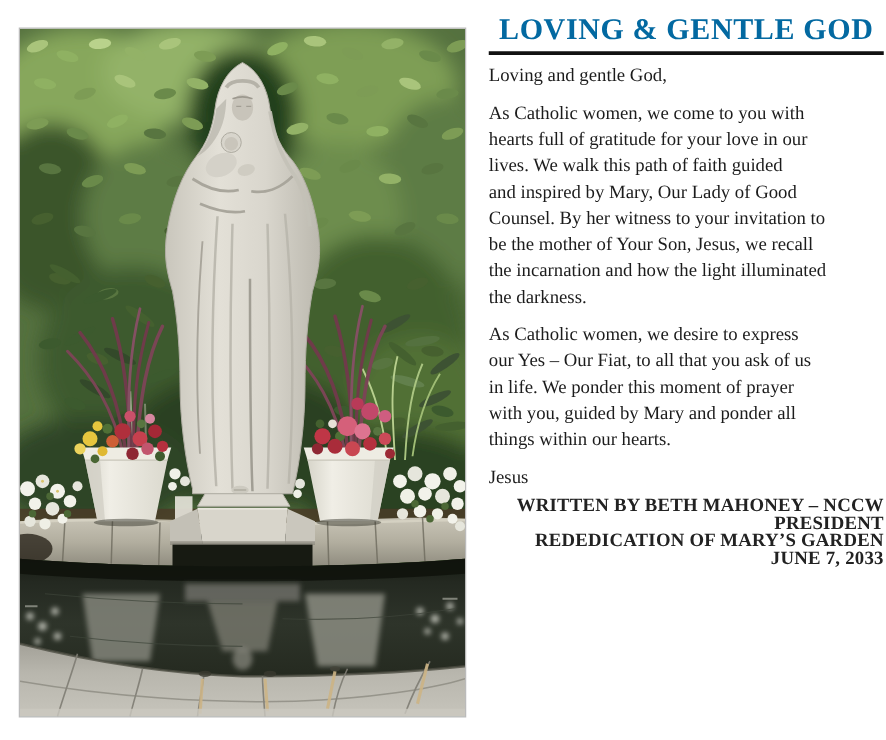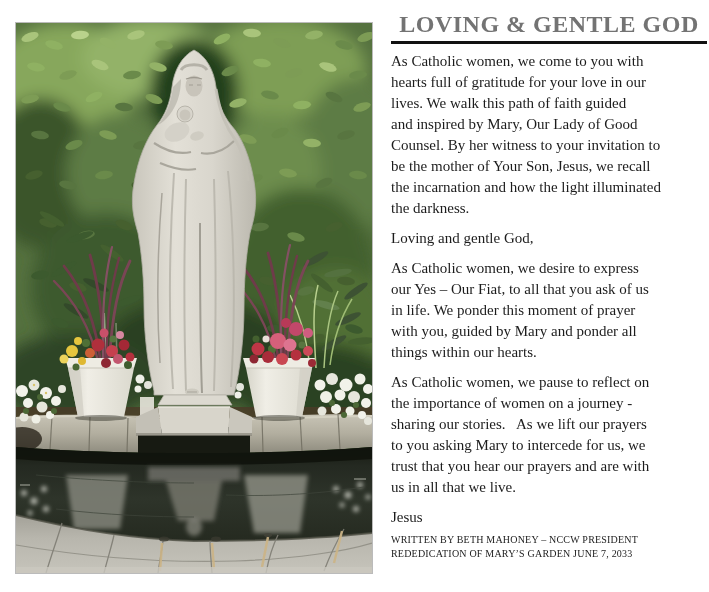--- a/index.html
+++ b/index.html
@@ -3,25 +3,25 @@
 <meta charset="utf-8">
 <style>
   html,body{margin:0;padding:0;background:#ffffff;}
   .page{position:relative;width:709px;height:592px;background:#ffffff;overflow:hidden;
         font-family:"Liberation Serif", serif;color:#1c1c1c;}
   .photo-frame{position:absolute;left:16px;top:23px;width:356px;height:550px;
                outline:1px solid rgba(60,60,60,.35);}
   .photo-frame svg{display:block;width:356px;height:550px;}
   .text-col{position:absolute;left:391px;top:10px;width:316px;}
   h1.title{margin:0;font-size:24px;font-weight:bold;text-align:center;
-           letter-spacing:.5px;color:#737373;line-height:28px;}
+           letter-spacing:.5px;color:#0369a1;line-height:28px;}
   .rule{height:3px;background:#111;margin:3px 0 7px 0;}
   .text-col p{margin:0 0 9px 0;font-size:15px;line-height:21px;white-space:pre-wrap;}
   .text-col p.amen{margin:0 0 5px 0;}
-  .credit{text-align:left;font-size:10px;font-weight:normal;line-height:14px;
+  .credit{text-align:right;font-size:15px;font-weight:bold;line-height:14px;
           letter-spacing:.2px;color:#222;}
 </style>
 </head>
 <body>
 
 <div class="page">
 
   <div class="photo-frame">
     <svg viewBox="0 0 356 550" xmlns="http://www.w3.org/2000/svg">
       <defs>
@@ -412,40 +412,34 @@
         <ellipse cx="200" cy="516" rx="5" ry="2.5" fill="#3a3a30" opacity=".8"></ellipse>
         <ellipse cx="252" cy="512" rx="4" ry="2" fill="#44443a" opacity=".8"></ellipse>
         <rect x="0" y="544" width="356" height="6" fill="#cac8bf" opacity=".8"></rect>
       </g>
     </svg>
   </div>
 
   <div class="text-col">
     <h1 class="title">LOVING &amp; GENTLE GOD</h1>
     <div class="rule"></div>
+    <p>Loving and gentle God,</p>
     <p>As Catholic women, we come to you with
 hearts full of gratitude for your love in our
 lives. We walk this path of faith guided
 and inspired by Mary, Our Lady of Good
 Counsel. By her witness to your invitation to
 be the mother of Your Son, Jesus, we recall
 the incarnation and how the light illuminated
 the darkness.</p>
-    <p>Loving and gentle God,</p>
     <p>As Catholic women, we desire to express
 our Yes – Our Fiat, to all that you ask of us
 in life. We ponder this moment of prayer
 with you, guided by Mary and ponder all
 things within our hearts.</p>
-    <p>As Catholic women, we pause to reflect on
-the importance of women on a journey -
-sharing our stories.   As we lift our prayers
-to you asking Mary to intercede for us, we
-trust that you hear our prayers and are with
-us in all that we live.</p>
     <p class="amen">Jesus</p>
     <div class="credit">
       <div>WRITTEN BY BETH MAHONEY – NCCW PRESIDENT</div>
       <div>REDEDICATION OF MARY’S GARDEN JUNE 7, 2033</div>
     </div>
   </div>
 
 </div>
 
 </body></html>

